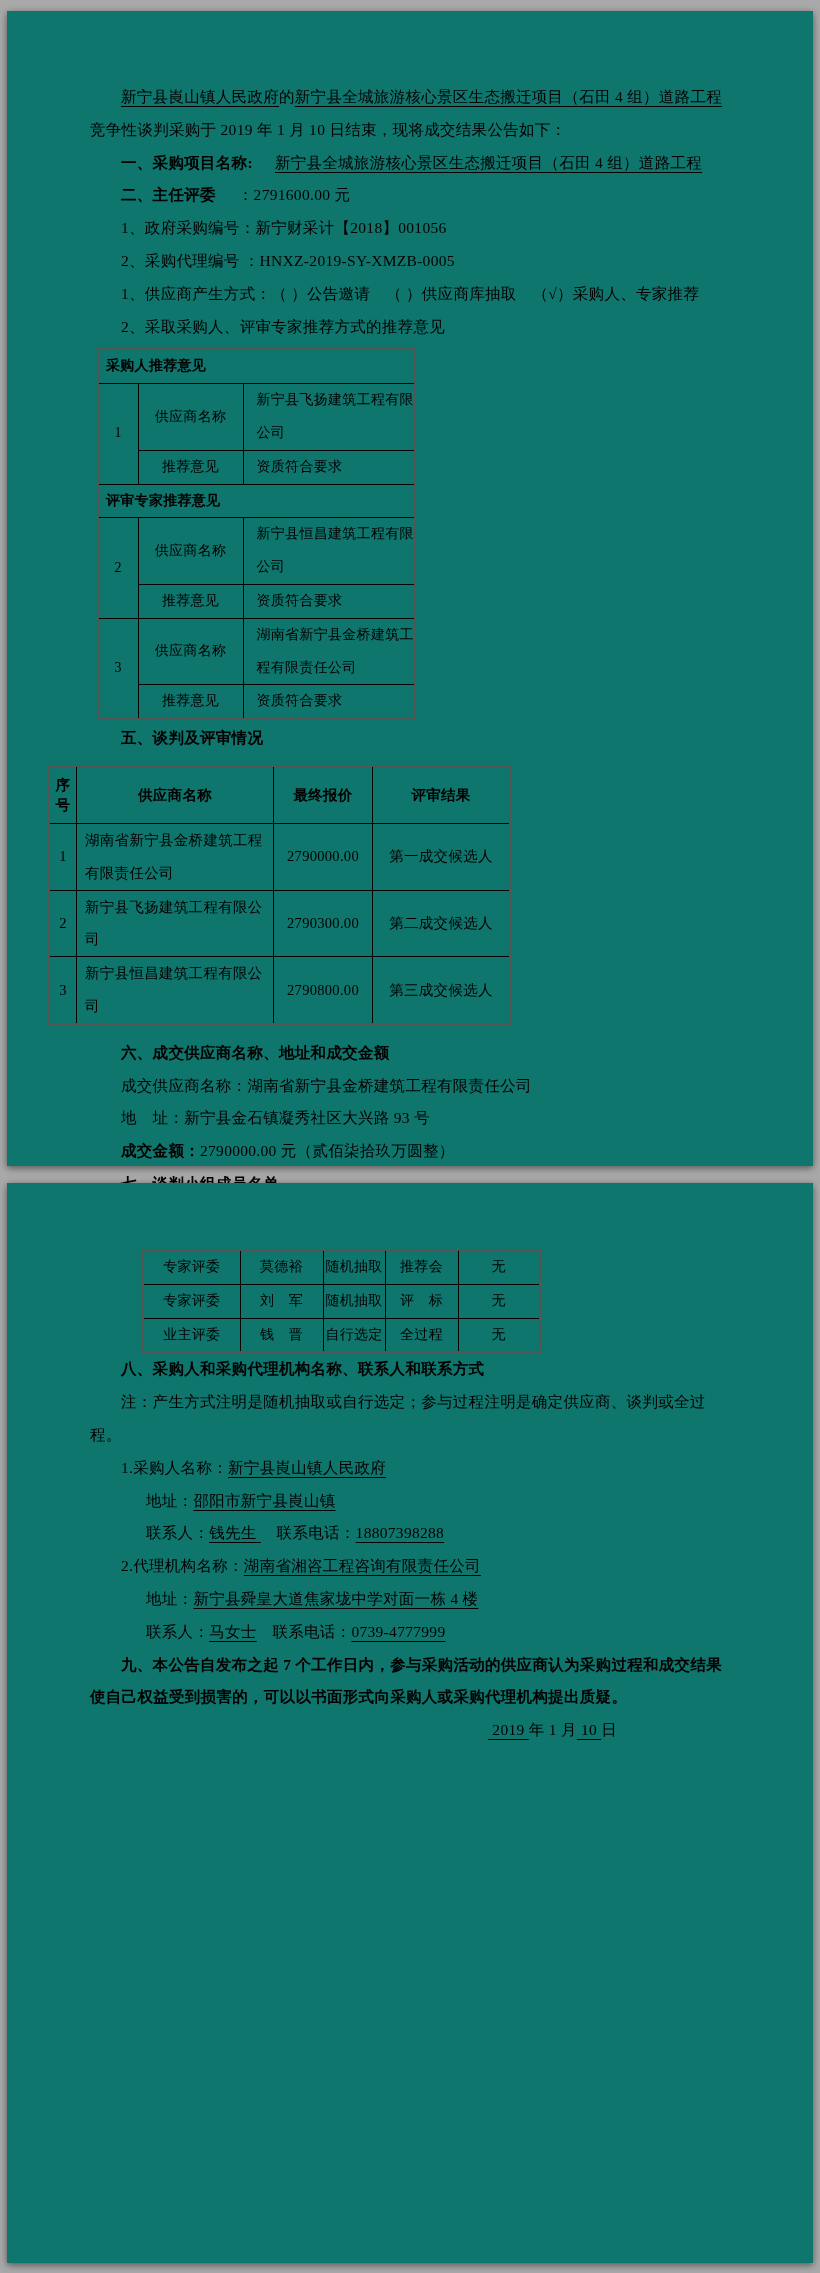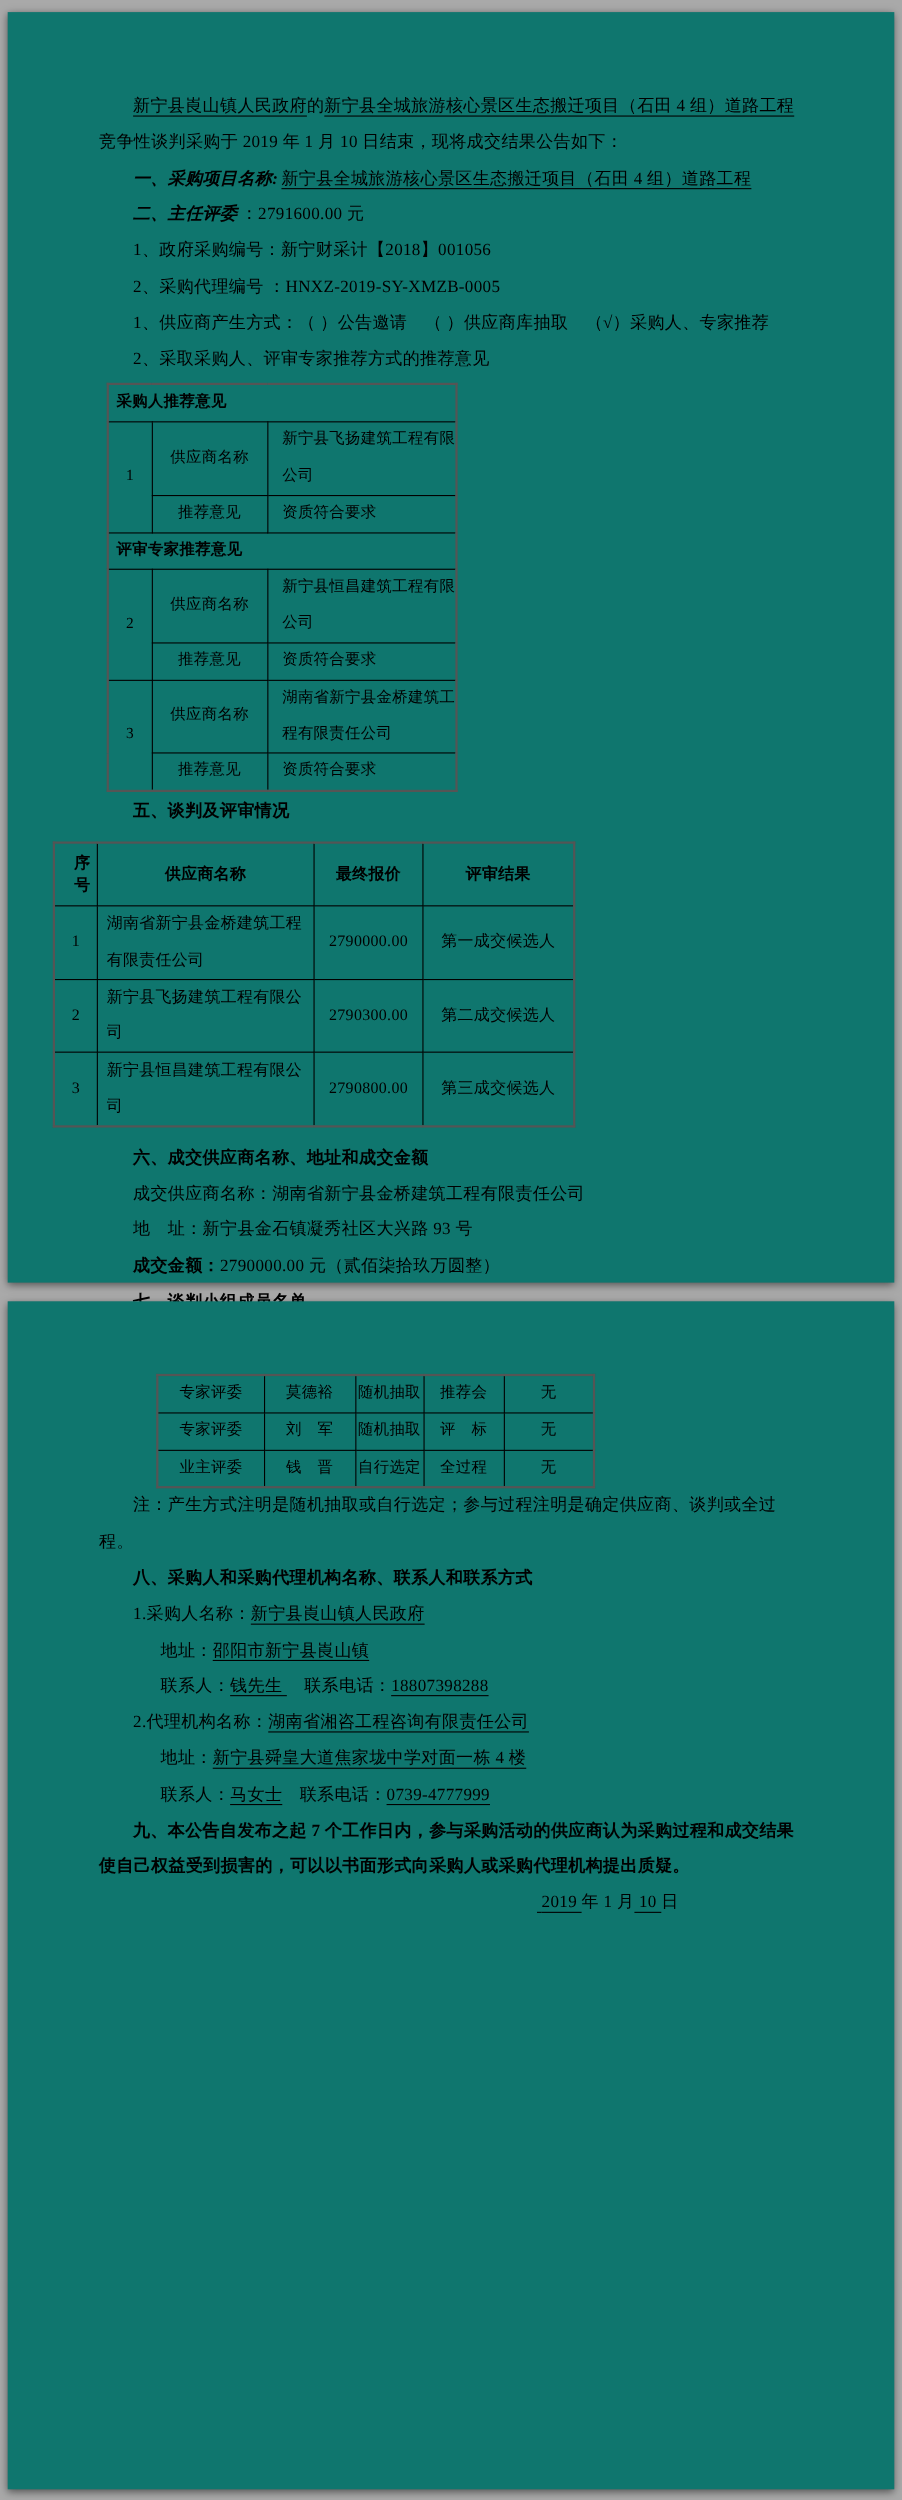--- a/index.html
+++ b/index.html
@@ -21,39 +21,39 @@
     font-size:15.5px;
     line-height:32.8px;
     letter-spacing:0.3px;
   }
   .content.p1{padding-top:70px;}
   .content.p2{padding-top:66px;}
   p.para{margin:0;}
   .ind{text-indent:31px;}
   .ind2{text-indent:56px;}
   b{font-weight:bold;}
-  .lbl{margin-right:3px;font-style:italic;}
+  .lbl{margin-right:22px;}
   .u{text-decoration:underline;text-underline-offset:3.5px;}
   .keep-sp{white-space:pre-wrap;}
 
   table{border-collapse:collapse;table-layout:fixed;}
   td,th{border:1px solid #000;overflow:hidden;}
 
   
   .t1{width:317px;margin:5px 0 2px 7px;font-size:14px;border:2px solid #555;}
   .t1 td{height:25px;text-align:center;padding:0;}
   .t1 td.hd{text-align:left;font-weight:bold;padding-left:7px;}
   .t1 td.val{text-align:left;padding-left:13px;}
 
   
   .t2{width:456px;margin:10px 0 12px -42px;font-size:14.5px;border:2px solid #555;}
   .t2 th{height:56px;font-weight:bold;padding:0;line-height:20px;}
   .t2 td{height:36px;text-align:center;padding:0;}
   .t2 td.name{text-align:left;padding-left:8px;}
-  .t2 .c0{width:26px;padding-left:12px;}
+  .t2 .c0{width:26px;}
   .t2 .c1{width:196px;}
   .t2 .c2{width:98px;}
   .t2 .c3{width:136px;}
 
   
   .t3{width:398px;margin:3px 0 0 52px;font-size:14px;border:2px solid #555;}
   .t3 th{height:27px;font-weight:normal;padding:0;}
   .t3 td{height:30px;text-align:center;padding:0;}
   .t3 .k0{width:97px;}
   .t3 .k1{width:83px;}
@@ -215,23 +215,23 @@
       <tr>
         <td>业主评委</td>
         <td>钱　晋</td>
         <td>自行选定</td>
         <td>全过程</td>
         <td>无</td>
       </tr>
     </tbody>
       </table>
 
+    <p class="para ind"><b>八、采购人和采购代理机构名称、联系人和联系方式</b></p>
+
     <p class="para ind"><span class="keep-sp">注：产生方式注明是随机抽取或自行选定；参与过程注明是确定供应商、谈判或全过程。</span></p>
-
-    <p class="para ind"><b>八、采购人和采购代理机构名称、联系人和联系方式</b></p>
 
     <p class="para ind"><span class="keep-sp">1.采购人名称：</span><span class="u keep-sp">新宁县崀山镇人民政府</span></p>
     <p class="para ind2"><span class="keep-sp">地址：</span><span class="u keep-sp">邵阳市新宁县崀山镇</span></p>
     <p class="para ind2"><span class="keep-sp">联系人：</span><span class="u keep-sp">钱先生 </span><span class="keep-sp">　联系电话：</span><span class="u keep-sp">18807398288</span></p>
 
     <p class="para ind"><span class="keep-sp">2.代理机构名称：</span><span class="u keep-sp">湖南省湘咨工程咨询有限责任公司</span></p>
     <p class="para ind2"><span class="keep-sp">地址：</span><span class="u keep-sp">新宁县舜皇大道焦家垅中学对面一栋 4 楼</span></p>
     <p class="para ind2"><span class="keep-sp">联系人：</span><span class="u keep-sp">马女士</span><span class="keep-sp">　联系电话：</span><span class="u keep-sp">0739-4777999</span></p>
 
     <p class="para ind"><b class="keep-sp">九、本公告自发布之起 7 个工作日内，参与采购活动的供应商认为采购过程和成交结果使自己权益受到损害的，可以以书面形式向采购人或采购代理机构提出质疑。</b></p>

